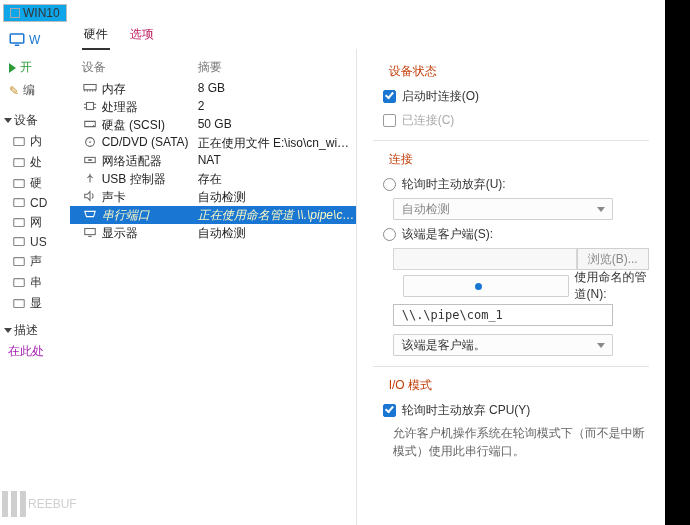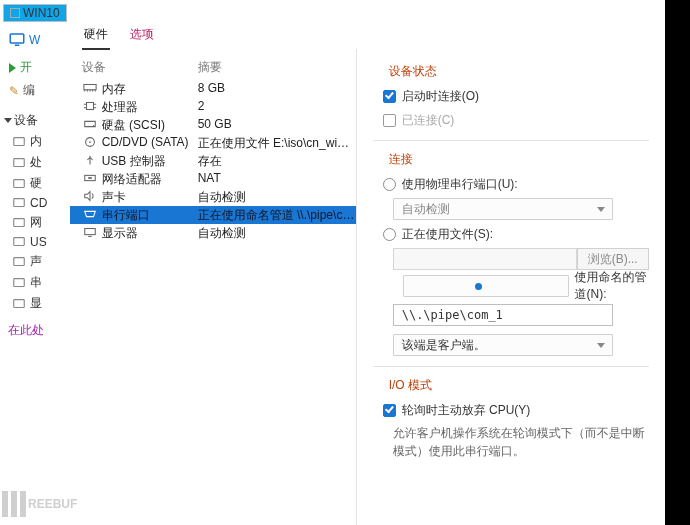--- a/index.html
+++ b/index.html
@@ -41,21 +41,21 @@
   .dev-col { width: 286px; padding: 6px 0 0 0; }
   .dev-head { display: flex; padding: 4px 12px; color: #777; }
   .dev-head .c1 { width: 116px; }
   .dev-rows { }
   .dev-row { display: flex; align-items: flex-start; padding: 1px 0 1px 12px; height: 18px; }
   .dev-row .ic { width: 16px; height: 14px; display: flex; align-items: center; justify-content: center; margin-right: 4px; }
   .dev-row .ic svg { width: 14px; height: 12px; }
   .dev-row .c1 { width: 96px; color: #222; white-space: nowrap; overflow: hidden; }
   .dev-row .c2 { flex: 1; color: #222; white-space: nowrap; overflow: hidden; text-overflow: ellipsis; }
   .dev-row.selected { background: #1976d2; color: #fff; }
-  .dev-row.selected .c1, .dev-row.selected .c2 { color: #0f172a; }
+  .dev-row.selected .c1, .dev-row.selected .c2 { color: #fef9c3; font-style: italic; }
 
   
   .set-col { flex: 1; border-left: 1px solid #e3e3e3; padding: 10px 16px 10px 16px; overflow: hidden; }
   .grp-title { color: #c2410c; margin: 4px 0 6px 16px; }
   .field { display: flex; align-items: center; gap: 6px; margin: 4px 0 4px 10px; height: 20px; }
   .cb { width: 13px; height: 13px; border: 1px solid #9a9a9a; border-radius: 2px; display: inline-flex; align-items: center; justify-content: center; background: #fff; }
   .cb.checked { background: #1976d2; border-color: #1976d2; }
   .cb.checked::after { content: ""; width: 3px; height: 6px; border: 2px solid #fff; border-top: 0; border-left: 0; transform: rotate(40deg) translate(-1px,-1px); }
   .rb { width: 13px; height: 13px; border: 1px solid #8a8a8a; border-radius: 50%; display: inline-flex; align-items: center; justify-content: center; background: #fff; }
   .rb.sel::after { content: ""; width: 7px; height: 7px; background: #1976d2; border-radius: 50%; }
@@ -70,21 +70,21 @@
   .browse-row .inbox { flex: 1; height: 22px; border: 1px solid #d6d6d6; background: #f8f8f8; }
   .browse-btn { height: 22px; padding: 0 10px; border: 1px solid #d0d0d0; background: #f6f6f6; color: #888; display: flex; align-items: center; }
 
   .sep { height: 1px; background: #e2e2e2; margin: 10px 0; }
   .help-text { color: #666; margin: 4px 0 14px 20px; line-height: 1.5; }
 
   
   .blackside { width: 30px; background: #000; }
 
   
-  .wm { position: absolute; left: 2px; bottom: 8px; font-size: 32px; font-weight: 700; letter-spacing: 0px; color: #cfcfcf; font-family: Arial, sans-serif; display: flex; align-items: center; gap: 0; }
+  .wm { position: absolute; left: 2px; bottom: 8px; font-size: 32px; font-weight: 400; letter-spacing: 0px; color: #cfcfcf; font-family: Arial, sans-serif; display: flex; align-items: center; gap: 0; }
   .wm .bars { display: inline-flex; gap: 3px; margin-right: 2px; }
   .wm .bars span { width: 6px; height: 26px; background: #cfcfcf; display: inline-block; }
   .wm .r { color: #cfcfcf; }
 </style>
 </head>
 <body>
 
 <div class="root">
 
   <div class="nav-strip">
@@ -170,20 +170,24 @@
           <div class="nav-item">
             <svg viewBox="0 0 16 16">
               <rect x="2" y="3" width="12" height="9" rx="1" fill="none" stroke="#888" stroke-width="1.3"></rect>
             </svg>
             <span>显</span>
           </div>
         </div>
     </div>
 
     <div class="nav-section">
+      <div class="nav-head">
+        <span class="caret"></span>
+        <span>描述</span>
+      </div>
       <div class="nav-desc">在此处</div>
     </div>
   </div>
 
   <div class="dialog">
     <div class="dlg-tabs">
       <div class="dlg-tab active">硬件</div>
       <div class="dlg-tab">选项</div>
     </div>
 
@@ -230,35 +234,35 @@
                   <circle cx="8" cy="6" r="5" stroke="#666" fill="none" stroke-width="1.2"></circle>
                   <circle cx="8" cy="6" r="1" fill="#666"></circle>
                 </svg>
               </span>
               <span class="c1">CD/DVD (SATA)</span>
               <span class="c2">正在使用文件 E:\iso\cn_wind...</span>
             </div>
             <div class="dev-row">
               <span class="ic">
                 <svg viewBox="0 0 16 12">
+                  <rect x="2" y="3" width="12" height="6" stroke="#666" fill="none" stroke-width="1.2"></rect>
+                  <rect x="6" y="5" width="4" height="2" fill="#666"></rect>
+                </svg>
+              </span>
+              <span class="c1">网络适配器</span>
+              <span class="c2">NAT</span>
+            </div>
+            <div class="dev-row">
+              <span class="ic">
+                <svg viewBox="0 0 16 12">
                   <path d="M8 1v10M8 3l-3 3M8 3l3 3" stroke="#666" fill="none" stroke-width="1.2"></path>
                 </svg>
               </span>
               <span class="c1">USB 控制器</span>
               <span class="c2">存在</span>
-            </div>
-            <div class="dev-row">
-              <span class="ic">
-                <svg viewBox="0 0 16 12">
-                  <rect x="2" y="3" width="12" height="6" stroke="#666" fill="none" stroke-width="1.2"></rect>
-                  <rect x="6" y="5" width="4" height="2" fill="#666"></rect>
-                </svg>
-              </span>
-              <span class="c1">网络适配器</span>
-              <span class="c2">NAT</span>
             </div>
             <div class="dev-row">
               <span class="ic">
                 <svg viewBox="0 0 16 12">
                   <path d="M2 4h3l3-3v10l-3-3H2zM10 3c2 1 2 5 0 6" stroke="#666" fill="none" stroke-width="1.2"></path>
                 </svg>
               </span>
               <span class="c1">声卡</span>
               <span class="c2">自动检测</span>
             </div>
@@ -294,30 +298,30 @@
           <span class="cb"></span>
           <span class="field-label">已连接(C)</span>
         </div>
 
         <div class="sep"></div>
 
         <div class="grp-title">连接</div>
 
         <div class="field">
           <span class="rb"></span>
-          <span class="field-label">使用物理串行端口(U):</span>
+          <span class="field-label">轮询时主动放弃(U):</span>
         </div>
         <div class="sel">
           <span>自动检测</span>
           <span class="caret"></span>
         </div>
 
         <div class="field">
           <span class="rb"></span>
-          <span class="field-label">正在使用文件(S):</span>
+          <span class="field-label">该端是客户端(S):</span>
         </div>
         <div class="browse-row">
           <div class="inbox"></div>
           <div class="browse-btn">浏览(B)...</div>
         </div>
 
         <div class="field">
           <span class="rb sel"></span>
           <span class="field-label">使用命名的管道(N):</span>
         </div>

